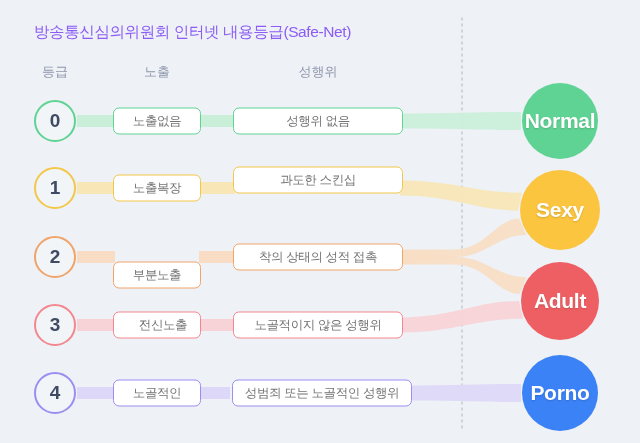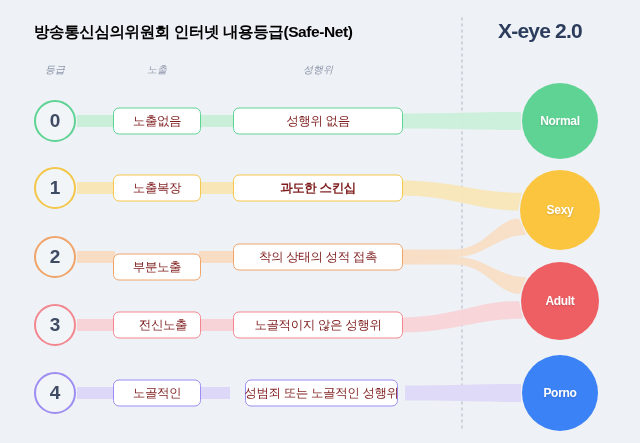--- a/index.html
+++ b/index.html
@@ -31,45 +31,44 @@
     pointer-events: none;
   }
   .layer > * { pointer-events: auto; }
 
   
   #main-title {
     position: absolute;
     left: 34px;
     top: 22px;
     font-size: 15.5px;
-    font-weight: bold;
-    color: #000000;
+    font-weight: normal;
+    color: #8b5cf6;
     letter-spacing: -0.4px;
     white-space: nowrap;
   }
   #brand-title {
     position: absolute;
     left: 498px;
     top: 19px;
     font-size: 21px;
     font-weight: bold;
     color: #2b3c5c;
     letter-spacing: -0.8px;
     white-space: nowrap;
   }
 
   
   .col-header {
     position: absolute;
-    font-size: 10px;
+    font-size: 13px;
     color: #8e96ac;
     font-weight: normal;
     white-space: nowrap;
     transform: translateX(-50%);
-    font-style: italic;
   }
 
   
   .grade-circle {
     position: absolute;
     width: 42px;
     height: 42px;
     border-radius: 50%;
     background: #f2f5f8;
     border: 2px solid #cccccc;
@@ -88,39 +87,39 @@
     position: absolute;
     height: 27px;
     border-radius: 6px;
     background: #ffffff;
     border: 1.6px solid #cccccc;
     box-sizing: border-box;
     display: flex;
     align-items: center;
     justify-content: center;
     font-size: 12.5px;
-    color: #7f1d1d;
+    color: #737373;
     letter-spacing: -0.4px;
     white-space: nowrap;
     transform: translateY(-50%);
   }
   .chip.exposure { left: 113px; width: 88px; }
   .chip.behavior { left: 233px; width: 170px; }
-  .chip.behavior.wide { left: 245px; width: 153px; }
+  .chip.behavior.wide { left: 232px; width: 180px; }
 
   
   .cat-circle {
     position: absolute;
     border-radius: 50%;
     display: flex;
     align-items: center;
     justify-content: center;
     color: #ffffff;
     font-weight: bold;
-    font-size: 12px;
+    font-size: 21px;
     letter-spacing: -0.3px;
     transform: translate(-50%, -50%);
     text-shadow: 0 1px 2px rgba(0,0,0,0.16);
   }
 </style>
 </head>
 <body>
 
 <div id="root">
 
@@ -141,40 +140,39 @@
       <path d="M 400 249.5 L 455 249.5 C 485.4100768821056 249.5, 496.89832814867884 218.5362263527022, 518.900938701043 218.5362263527022 L 526.2549585527598 234.9654196384528 C 496.89832814867884 234.9654196384528, 485.4100768821056 257, 455 257 L 400 264.5 Z" fill="#f8ddc4" opacity="0.95"></path>
       <path d="M 400 249.5 L 455 257 C 485.6486827546799 257, 497.22707401755895 277.23991367799425, 526.5865551316414 277.23991367799425 L 519.6298126669359 293.8412309233143 C 497.22707401755895 293.8412309233143, 485.6486827546799 264.5, 455 264.5 L 400 264.5 Z" fill="#f8ddc4" opacity="0.95"></path>
       <path d="M 400 317.5 L 400 317.5 C 454.45254688170644 317.5, 475.02350903701773 301.13926550093885, 519.0002365236061 301.13926550093885 L 523.0110829506447 318.6867186192324 C 475.02350903701773 318.6867186192324, 454.45254688170644 332.5, 400 332.5 L 400 332.5 Z" fill="#f7d3d7" opacity="0.95"></path>
       <path d="M 405 385.5 L 405 385.5 C 457.2 385.5, 476.92 384, 521 384 L 521 402 C 476.92 402, 457.2 400.5, 405 400.5 L 405 400.5 Z" fill="#ddd8f8" opacity="0.95"></path>
     </svg>
 
   <div class="layer">
 
     <div id="main-title">방송통신심의위원회 인터넷 내용등급(Safe-Net)</div>
 
-    <div id="brand-title">X-eye 2.0</div>
 
     <div id="col-headers">
         <div class="col-header" style="left: 55px; top: 63px;">등급</div>
         <div class="col-header" style="left: 157px; top: 63px;">노출</div>
         <div class="col-header" style="left: 318px; top: 63px;">성행위</div>
       </div>
     <div id="grade-circles">
         <div class="grade-circle" style="left: 55px; top: 121px; border-color: rgb(95, 211, 148);">0</div>
         <div class="grade-circle" style="left: 55px; top: 188px; border-color: rgb(243, 199, 74);">1</div>
         <div class="grade-circle" style="left: 55px; top: 257px; border-color: rgb(240, 164, 106);">2</div>
         <div class="grade-circle" style="left: 55px; top: 325px; border-color: rgb(243, 135, 143);">3</div>
         <div class="grade-circle" style="left: 55px; top: 393px; border-color: rgb(155, 141, 242);">4</div>
       </div>
     <div id="chips">
         <div class="chip exposure" style="top: 121px; border-color: rgb(95, 211, 148);">노출없음</div>
         <div class="chip behavior" style="top: 121px; border-color: rgb(95, 211, 148);">성행위 없음</div>
         <div class="chip exposure" style="top: 188px; border-color: rgb(243, 199, 74);">노출복장</div>
-        <div class="chip behavior" style="top: 188px; border-color: rgb(243, 199, 74); font-weight: bold;">과도한 스킨십</div>
-        <div class="chip exposure" style="top: 267px; border-color: rgb(240, 164, 106);">부분노출</div>
+        <div class="chip behavior" style="top: 180px; border-color: rgb(243, 199, 74);">과도한 스킨십</div>
+        <div class="chip exposure" style="top: 275px; border-color: rgb(240, 164, 106);">부분노출</div>
         <div class="chip behavior" style="top: 257px; border-color: rgb(240, 164, 106);">착의 상태의 성적 접촉</div>
         <div class="chip exposure" style="top: 325px; border-color: rgb(243, 135, 143); padding-left: 12px;">전신노출</div>
         <div class="chip behavior" style="top: 325px; border-color: rgb(243, 135, 143); border-radius: 6px;">노골적이지 않은 성행위</div>
         <div class="chip exposure" style="top: 393px; border-color: rgb(155, 141, 242);">노골적인</div>
         <div class="chip behavior wide" style="top: 393px; border-color: rgb(155, 141, 242);">성범죄 또는 노골적인 성행위</div>
       </div>
     <div id="cat-circles">
         <div class="cat-circle" style="left: 560px; top: 121px; width: 76px; height: 76px; background: rgb(95, 211, 148);">Normal</div>
         <div class="cat-circle" style="left: 560px; top: 210px; width: 80px; height: 80px; background: rgb(251, 197, 63);">Sexy</div>
         <div class="cat-circle" style="left: 560px; top: 301px; width: 78px; height: 78px; background: rgb(238, 95, 99);">Adult</div>

